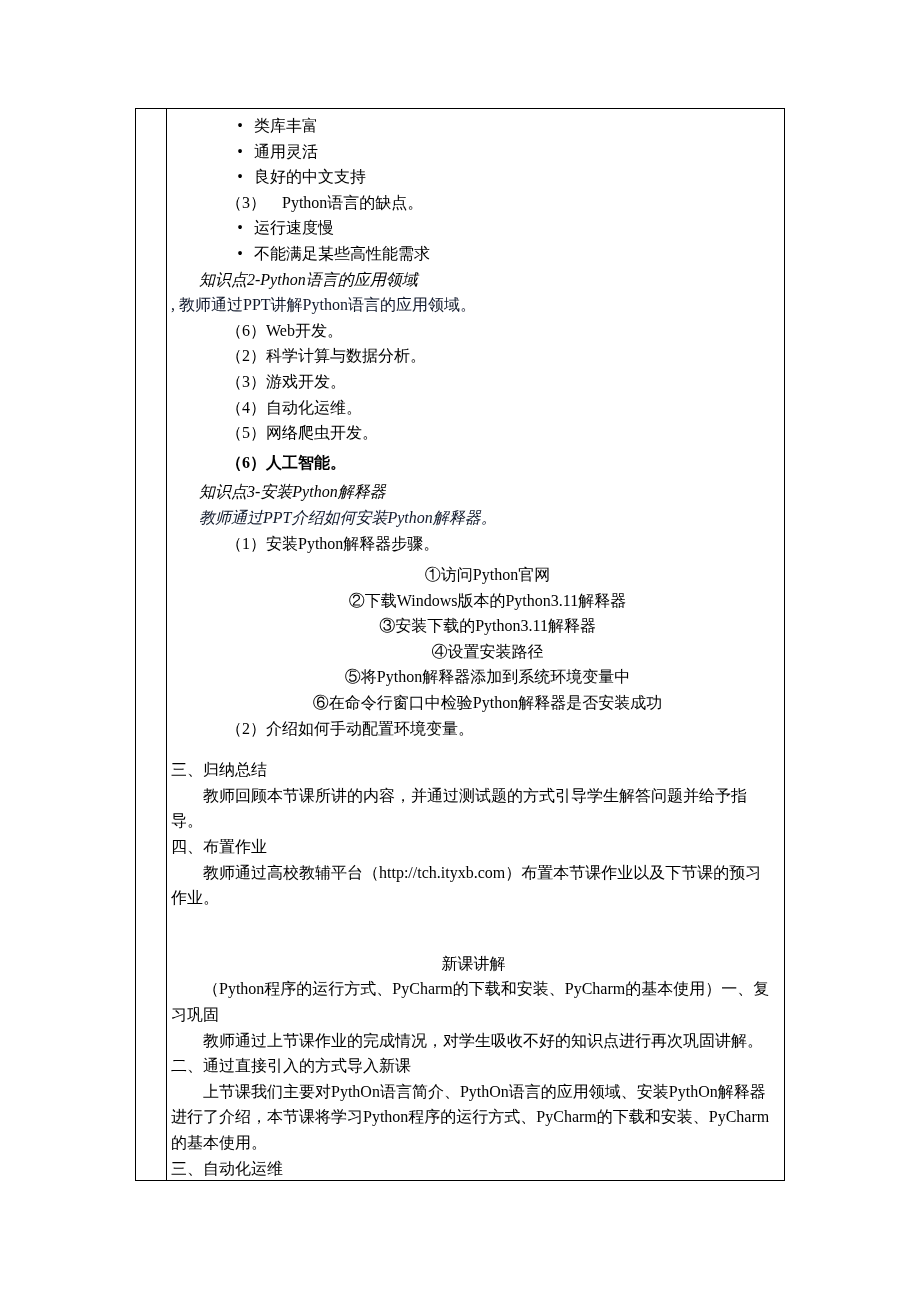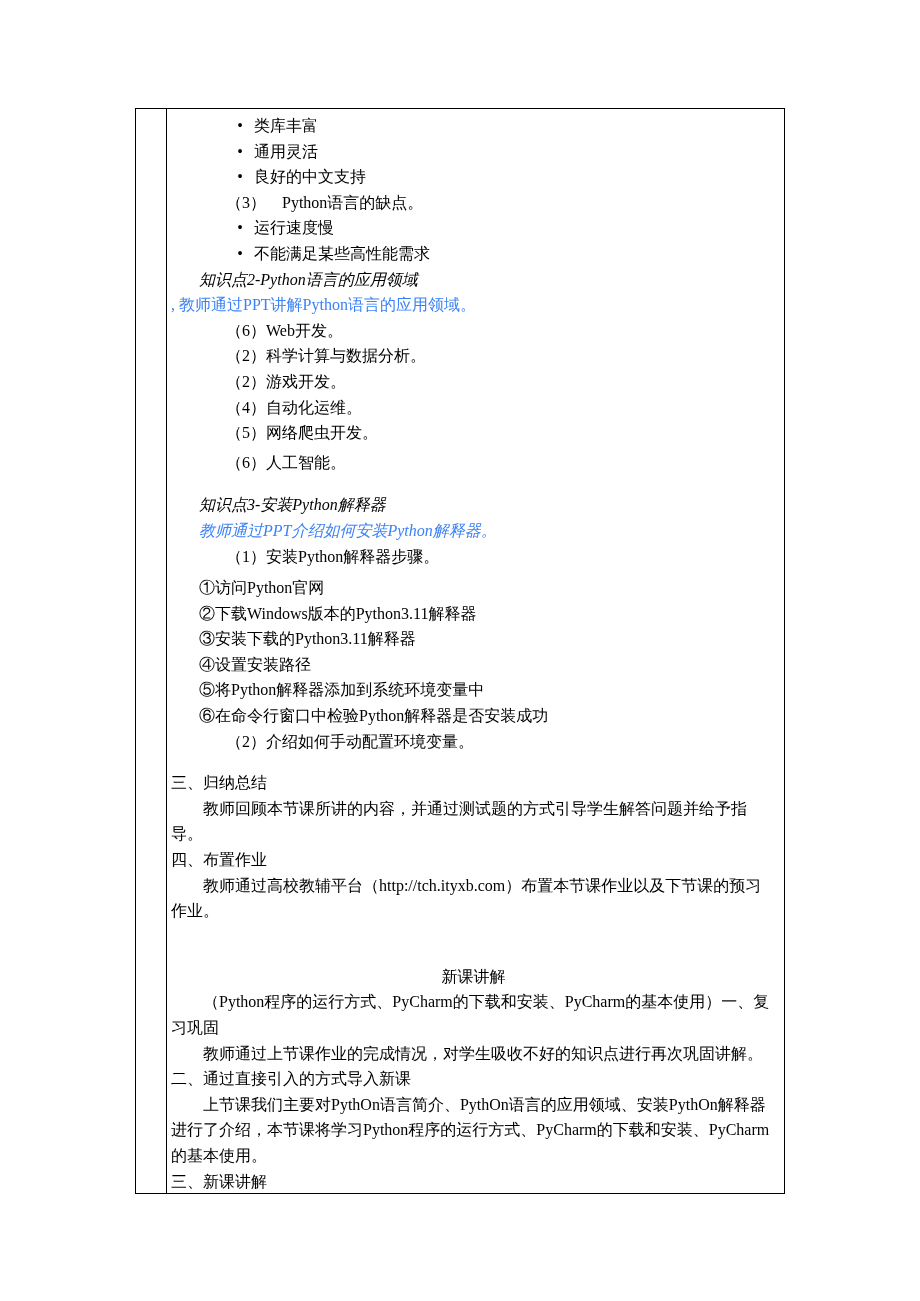--- a/index.html
+++ b/index.html
@@ -42,27 +42,28 @@
     text-align: center;
   }
   .num-item {
     padding-left: 55px;
   }
   .kp {
     padding-left: 28px;
     font-style: italic;
   }
   .blue {
-    color: #3b82f6;
+    color: #0f172a;
   }
   .paren-item {
     padding-left: 55px;
   }
   .circle-item {
     padding-left: 28px;
+    text-align: center;
   }
   .section {
     padding-left: 0;
   }
   .indent1 {
     text-indent: 2em;
   }
   .center-title {
     text-align: center;
   }
@@ -88,24 +89,24 @@
           <div class="num-item">（3）　Python语言的缺点。</div>
 
           <div class="bullet"><span class="dot">•</span><span>运行速度慢</span></div>
           <div class="bullet"><span class="dot">•</span><span>不能满足某些高性能需求</span></div>
 
           <div class="kp">知识点2-Python语言的应用领域</div>
           <div class="blue">, 教师通过PPT讲解Python语言的应用领域。</div>
 
           <div class="paren-item">（6）Web开发。</div>
           <div class="paren-item">（2）科学计算与数据分析。</div>
-          <div class="paren-item">（2）游戏开发。</div>
+          <div class="paren-item">（3）游戏开发。</div>
           <div class="paren-item">（4）自动化运维。</div>
           <div class="paren-item">（5）网络爬虫开发。</div>
-          <div class="paren-item" style="margin-top:4px; margin-bottom:17px;">（6）人工智能。</div>
+          <div class="paren-item" style="margin-top:4px; margin-bottom:4px;font-weight:bold;">（6）人工智能。</div>
 
           <div class="kp">知识点3-安装Python解释器</div>
           <div class="kp blue">教师通过PPT介绍如何安装Python解释器。</div>
           <div class="paren-item" style="margin-bottom:6px;">（1）安装Python解释器步骤。</div>
 
           <div class="circle-item">①访问Python官网</div>
           <div class="circle-item">②下载Windows版本的Python3.11解释器</div>
           <div class="circle-item">③安装下载的Python3.11解释器</div>
           <div class="circle-item">④设置安装路径</div>
           <div class="circle-item">⑤将Python解释器添加到系统环境变量中</div>
@@ -123,20 +124,20 @@
 
           <div style="height:40px;"></div>
 
           <div class="center-title">新课讲解</div>
           <div class="indent1">（Python程序的运行方式、PyCharm的下载和安装、PyCharm的基本使用）一、复习巩固</div>
           <div class="indent1">教师通过上节课作业的完成情况，对学生吸收不好的知识点进行再次巩固讲解。</div>
 
           <div class="section">二、通过直接引入的方式导入新课</div>
           <div class="indent1">上节课我们主要对PythOn语言简介、PythOn语言的应用领域、安装PythOn解释器进行了介绍，本节课将学习Python程序的运行方式、PyCharm的下载和安装、PyCharm的基本使用。</div>
 
-          <div class="section cut" style="height:20px;">三、新课讲解</div>
+          <div class="section cut" style="height:20px;">三、自动化运维</div>
 
         </div>
       </td>
     </tr>
   </tbody>
     </table>
 </div>
 
 </body></html>

